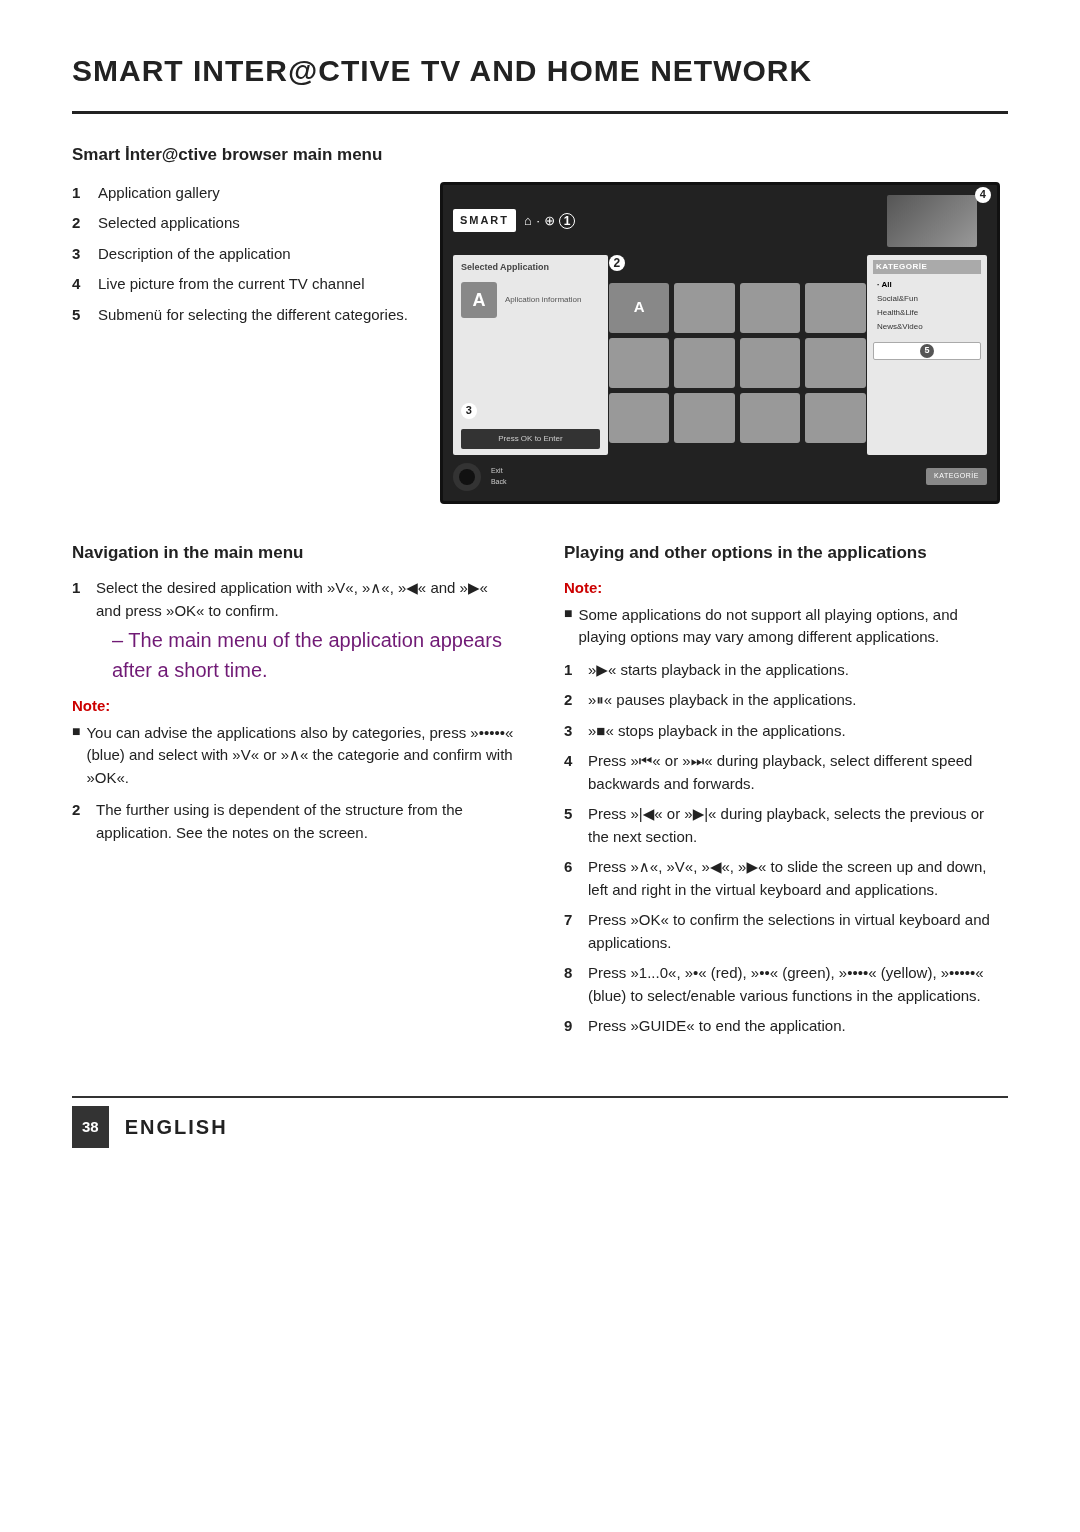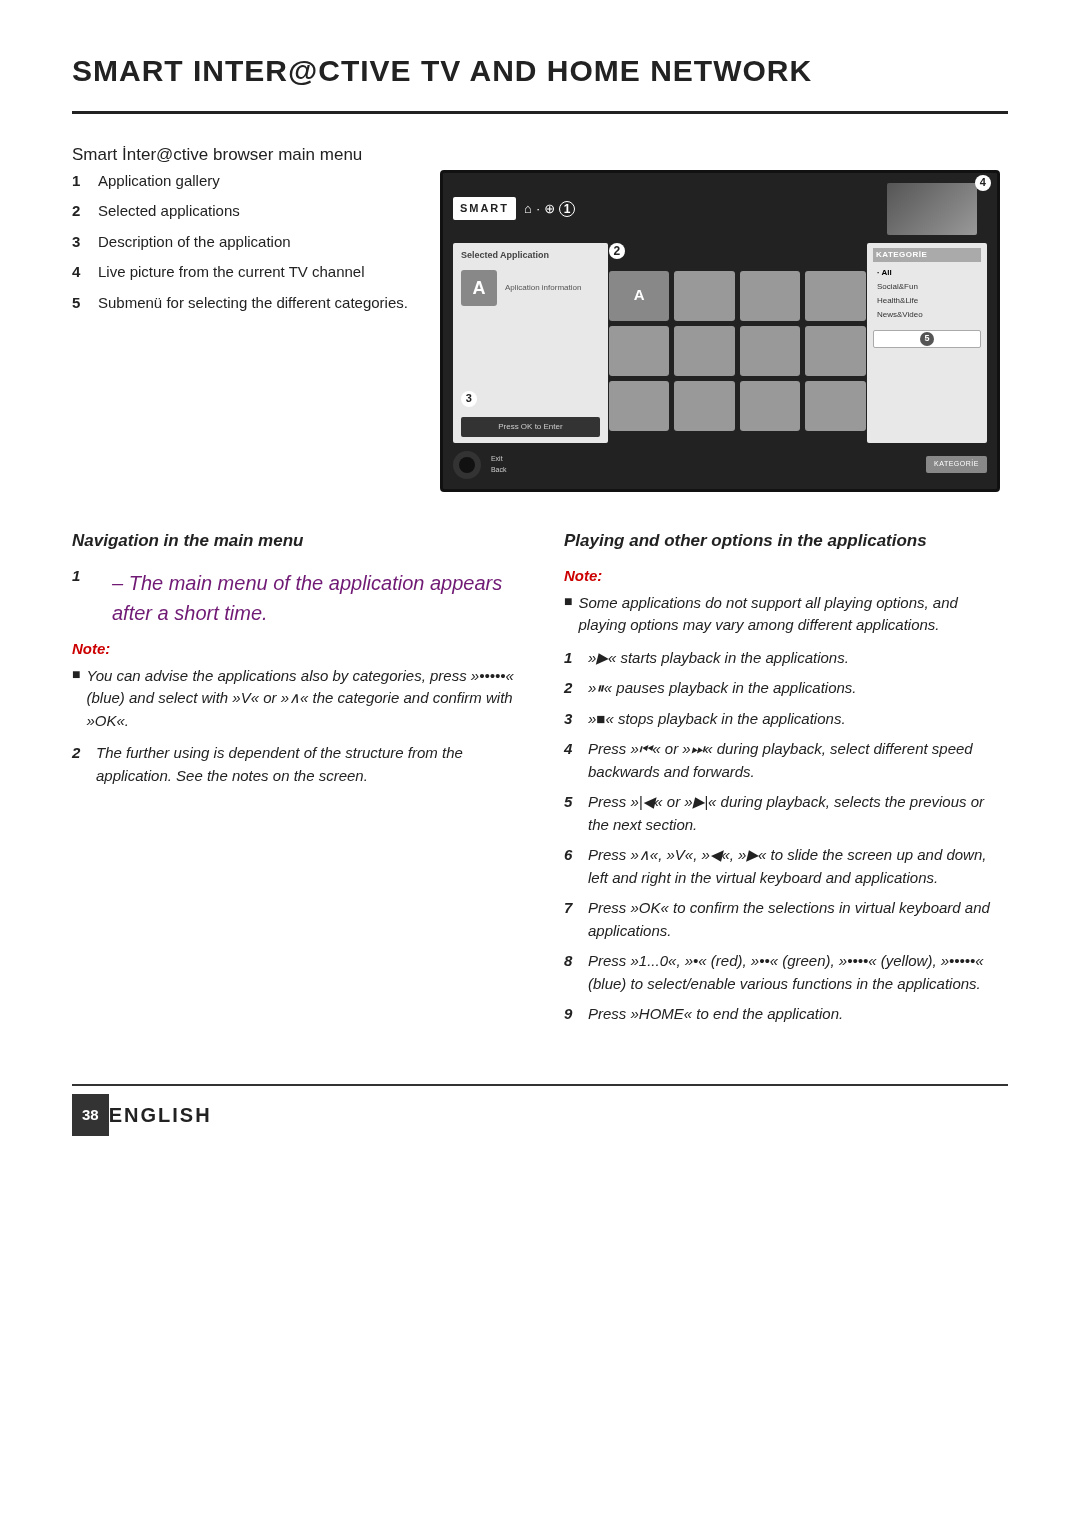--- a/index.html
+++ b/index.html
@@ -17,22 +17,22 @@
       font-size: 30px;
       font-weight: 900;
       letter-spacing: 1px;
       border-bottom: 3px solid #222;
       padding-bottom: 18px;
       margin-bottom: 28px;
       text-transform: uppercase;
     }
     h2.section-title {
       font-size: 17px;
-      font-weight: 400;
-      margin-bottom: 2px;
+      font-weight: 700;
+      margin-bottom: 14px;
       color: #222;
     }
     .top-section {
       display: flex;
       gap: 32px;
       margin-bottom: 36px;
     }
     .numbered-list {
       list-style: none;
       padding: 0;
@@ -263,21 +263,20 @@
       font-size: 7px;
       padding: 3px 8px;
       border-radius: 2px;
       letter-spacing: 0.5px;
     }
     
     .bottom-sections {
       display: flex;
       gap: 48px;
       margin-top: 13px;
-      font-style: italic;
     }
     .bottom-left, .bottom-right {
       flex: 1;
     }
     .sub-section-title {
       font-size: 17px;
       font-weight: 700;
       margin-bottom: 12px;
     }
     .note-label {
@@ -328,21 +327,21 @@
       margin-top: 48px;
       border-top: 2px solid #333;
       padding-top: 8px;
     }
     .page-num {
       font-weight: 900;
       font-size: 15px;
       background: #333;
       color: #fff;
       padding: 10px 10px;
-      margin-right: 0;
+      margin-right: 16px;
     }
     .lang-label {
       font-weight: 700;
       font-size: 20px;
       letter-spacing: 2px;
     }
     .tv-top-number {
       color: #fff;
       font-weight: 700;
       font-size: 12px;
@@ -479,20 +478,21 @@
 
 <div class="bottom-sections">
 
   <div class="bottom-left">
     <h2 class="sub-section-title">Navigation in the main menu</h2>
 
     <ol class="manual-list">
       <li>
         <span class="num">1</span>
         <div class="content">
+          <span>Select the desired application with »V«, »∧«, »◀« and »▶« and press »OK« to confirm.</span>
           <div class="sub-item">– The main menu of the application appears after a short time.</div>
         </div>
       </li>
     </ol>
 
     <div class="note-block">
       <div class="note-label">Note:</div>
       <div class="bullet-note">
         <span class="bullet">■</span>
         <span>You can advise the applications also by categories, press »•••••« (blue) and select with »V« or »∧« the categorie and confirm with »OK«.</span>
@@ -548,21 +548,21 @@
       <li>
         <span class="num">7</span>
         <span class="content">Press »OK« to confirm the selections in virtual keyboard and applications.</span>
       </li>
       <li>
         <span class="num">8</span>
         <span class="content">Press »1...0«, »•« (red), »••« (green), »••••« (yellow), »•••••« (blue) to select/enable various functions in the applications.</span>
       </li>
       <li>
         <span class="num">9</span>
-        <span class="content">Press »HOME« to end the application.</span>
+        <span class="content">Press »GUIDE« to end the application.</span>
       </li>
     </ol>
   </div>
 </div>
 
 <div class="page-footer">
   <span class="page-num">38</span>
   <span class="lang-label">ENGLISH</span>
 </div>
 

